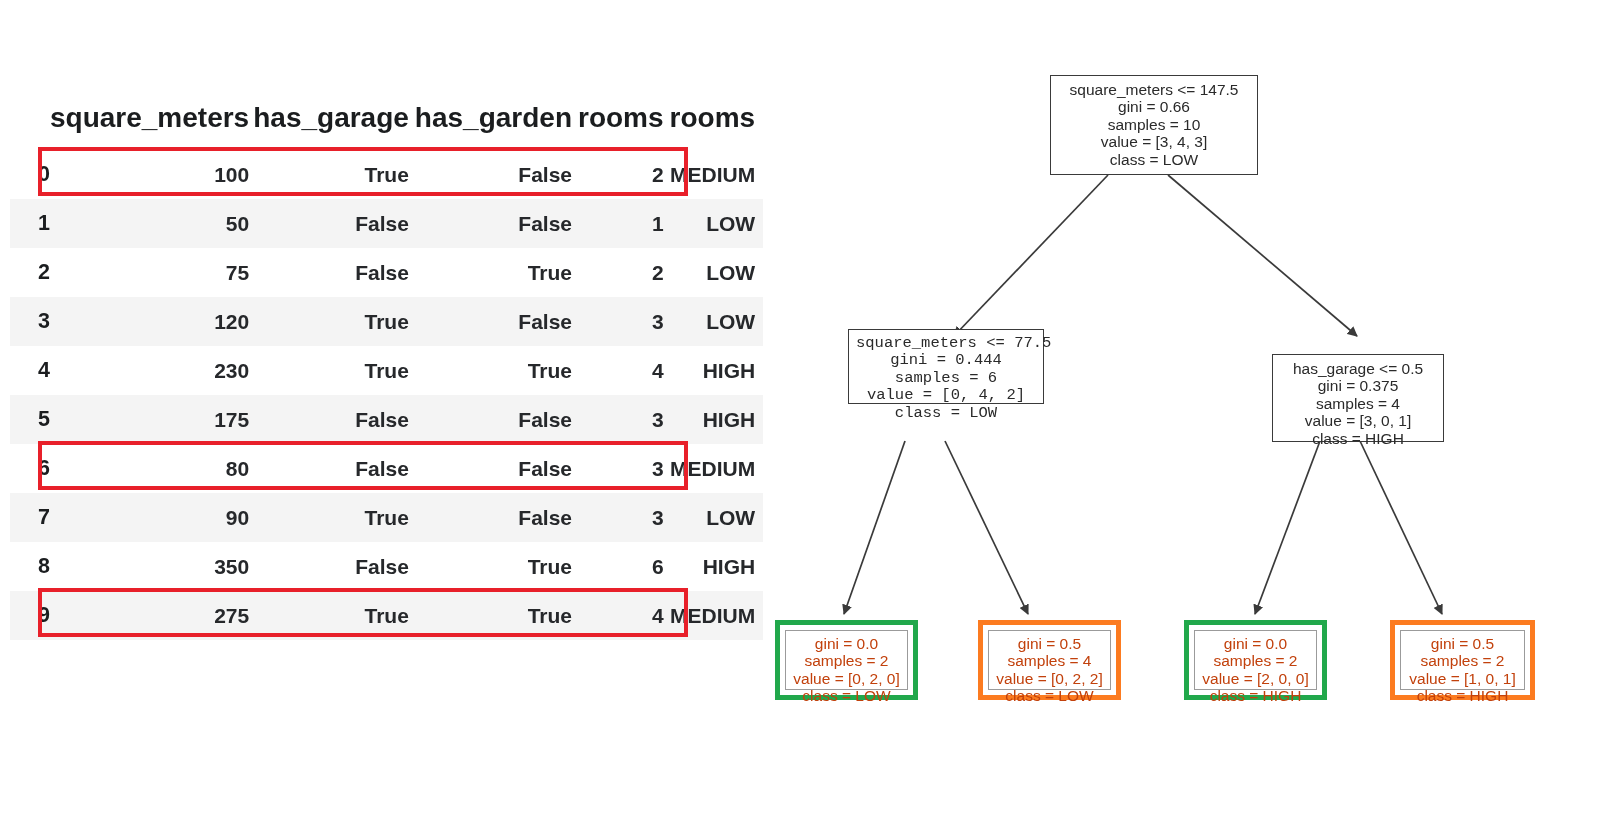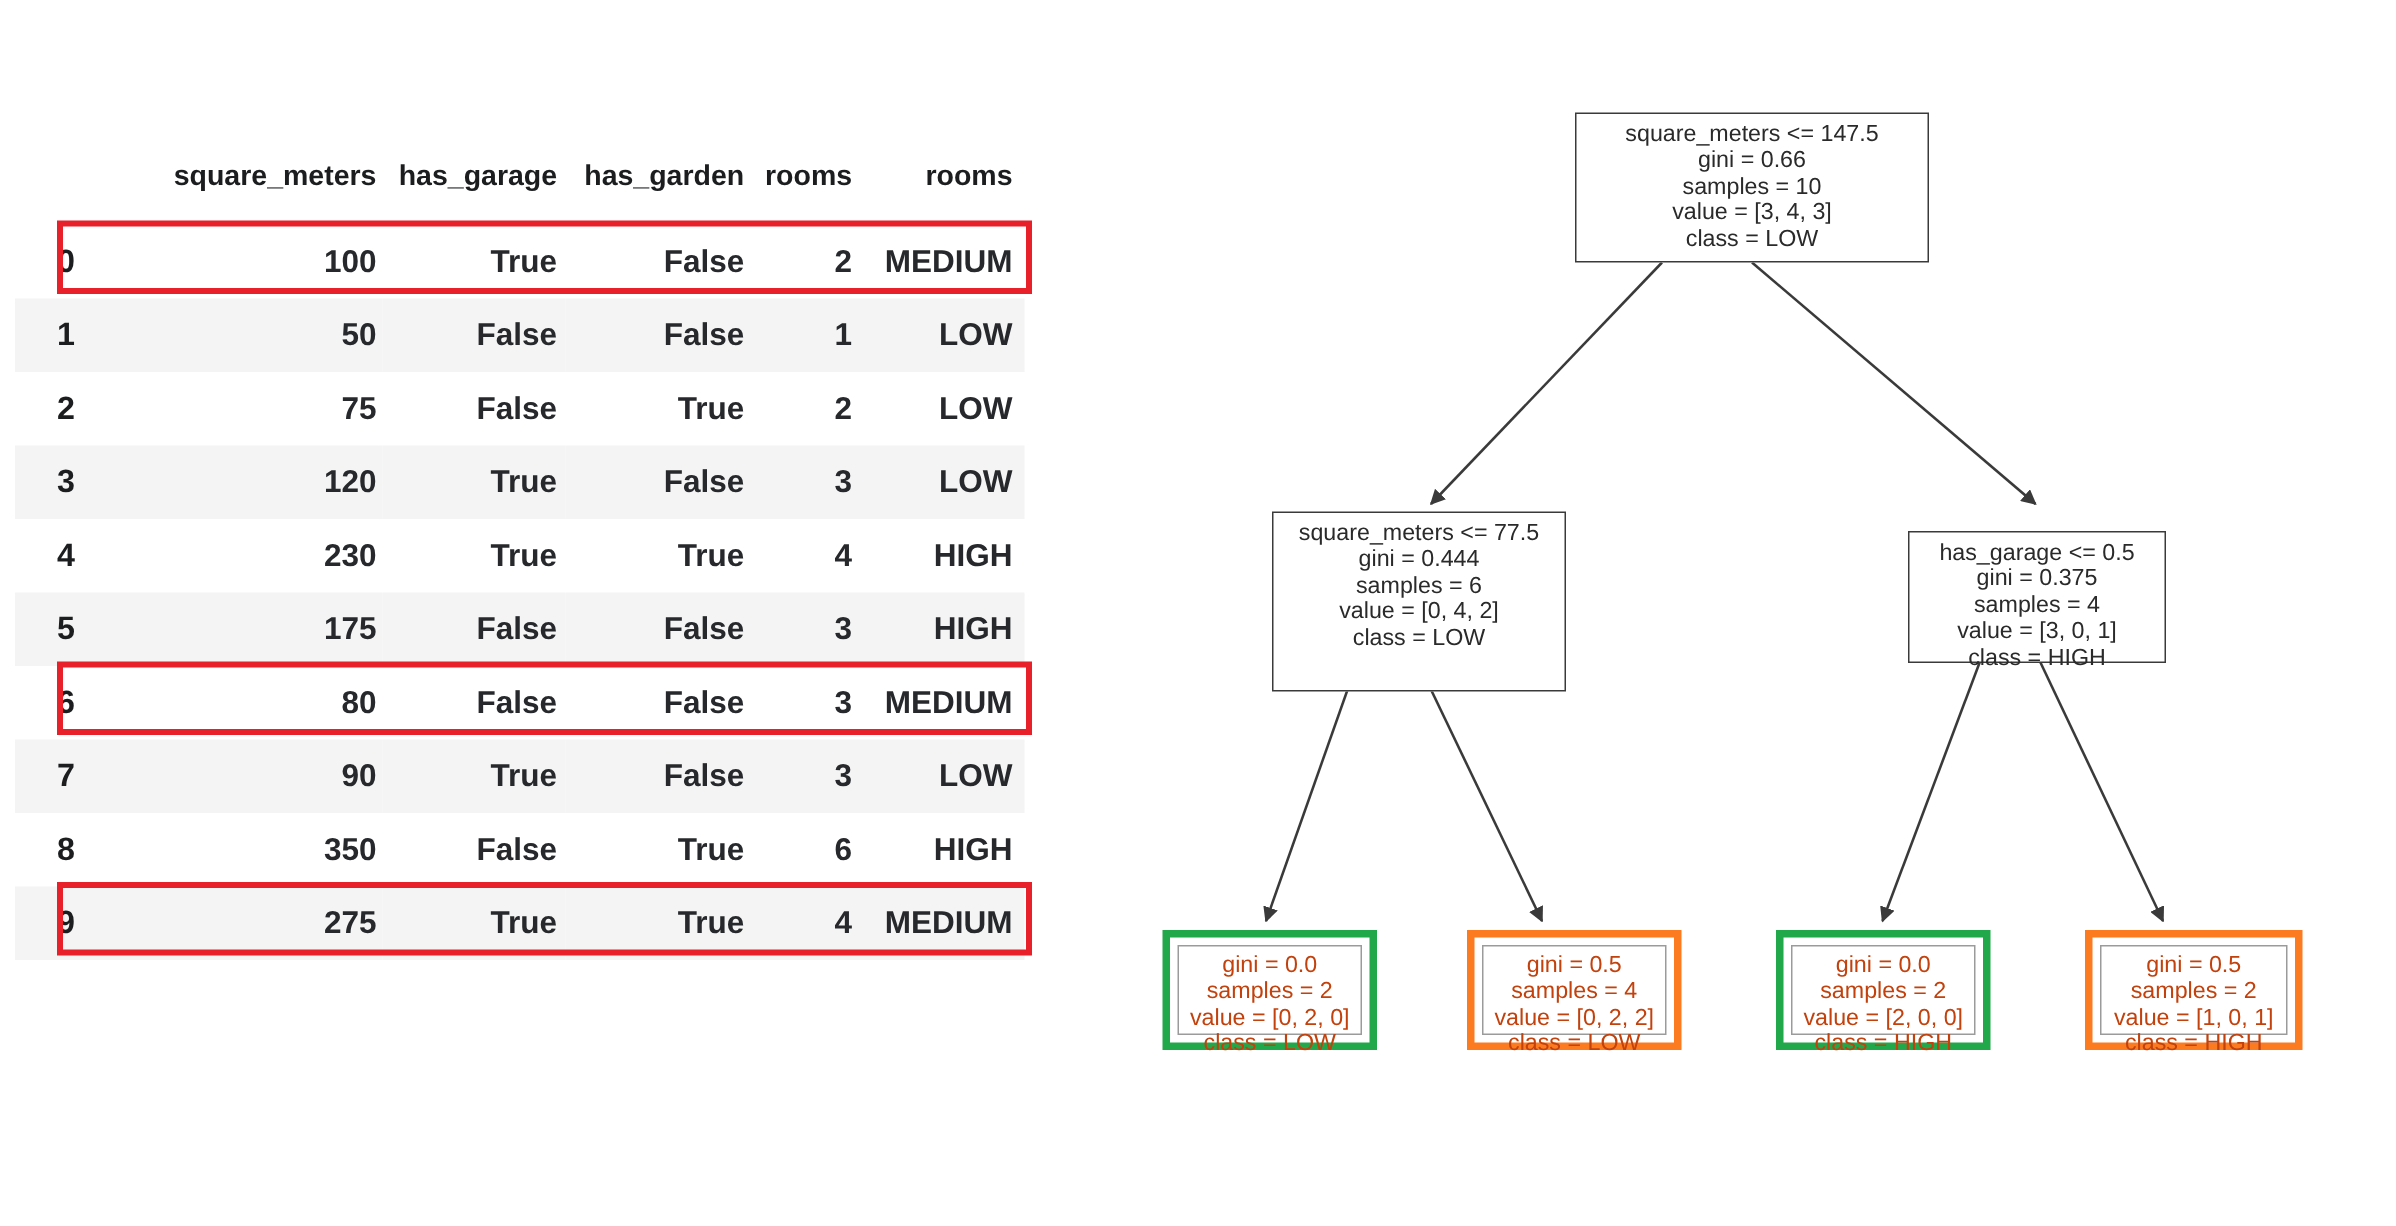--- a/index.html
+++ b/index.html
@@ -36,21 +36,21 @@
   }
   table.df th, table.df td {
     padding: 0;
     border: none;
     height: 49px;
     vertical-align: middle;
     white-space: nowrap;
   }
   table.df thead th {
     font-weight: bold;
-    font-size: 19px;
+    font-size: 28px;
     text-align: right;
     padding-bottom: 14px;
     height: 36px;
     color: #1b1d1f;
   }
   table.df tbody td {
     text-align: right;
     font-weight: bold;
   }
   table.df .col-index {
@@ -252,29 +252,29 @@
 
     <line x1="185" y1="441" x2="124" y2="614" stroke="#3a3a3a" stroke-width="1.7" marker-end="url(#ah)"></line>
 
     <line x1="225" y1="441" x2="308" y2="614" stroke="#3a3a3a" stroke-width="1.7" marker-end="url(#ah)"></line>
 
     <line x1="600" y1="441" x2="535" y2="614" stroke="#3a3a3a" stroke-width="1.7" marker-end="url(#ah)"></line>
 
     <line x1="640" y1="441" x2="722" y2="614" stroke="#3a3a3a" stroke-width="1.7" marker-end="url(#ah)"></line>
   </svg>
 
-  <div class="tnode" style="left:330px; top:75px; width:236px; height:100px;">
+  <div class="tnode" style="left:330px; top:75px; width:208px; height:100px;">
     <span class="ln">square_meters &lt;= 147.5</span>
     <span class="ln">gini = 0.66</span>
     <span class="ln">samples = 10</span>
     <span class="ln">value = [3, 4, 3]</span>
     <span class="ln">class = LOW</span>
   </div>
 
-  <div class="tnode" style="left:128px; top:341px; width:196px; height:120px;">
+  <div class="tnode" style="left:128px; top:329px; width:196px; height:75px;font-family:Liberation Mono, monospace;">
     <span class="ln">square_meters &lt;= 77.5</span>
     <span class="ln">gini = 0.444</span>
     <span class="ln">samples = 6</span>
     <span class="ln">value = [0, 4, 2]</span>
     <span class="ln">class = LOW</span>
   </div>
 
   <div class="tnode" style="left:552px; top:354px; width:172px; height:88px;">
     <span class="ln">has_garage &lt;= 0.5</span>
     <span class="ln">gini = 0.375</span>

